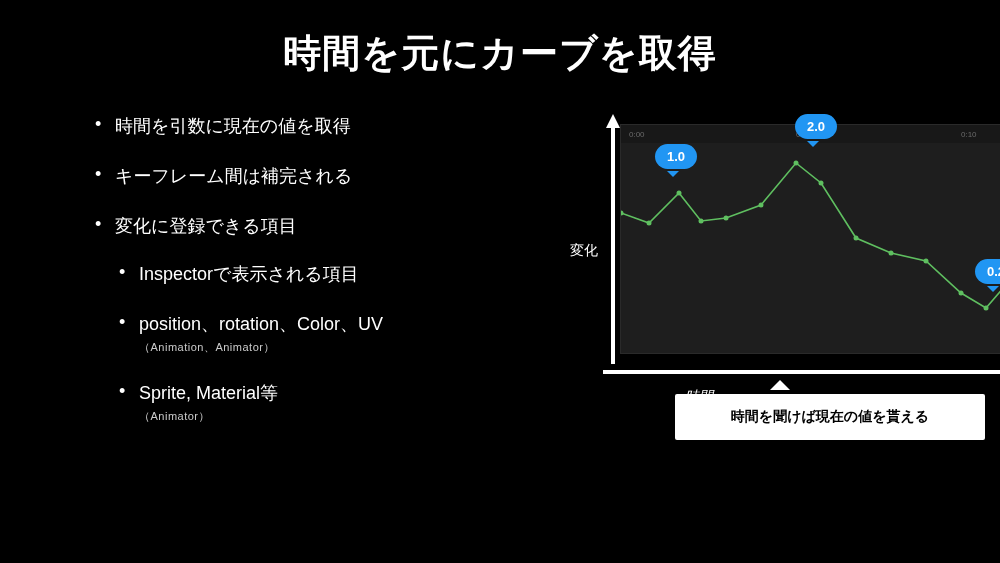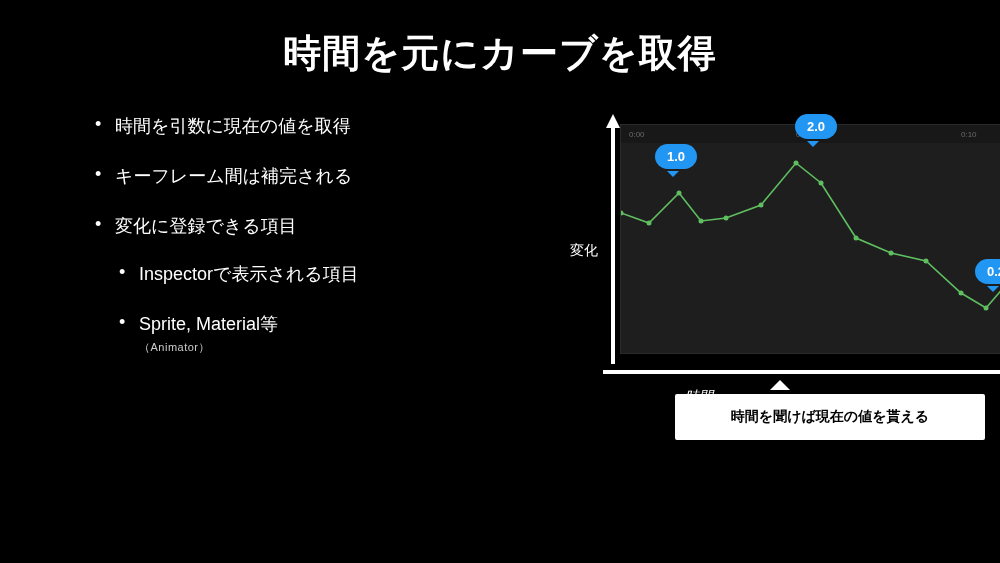--- a/index.html
+++ b/index.html
@@ -166,20 +166,24 @@
 <div class="content">
 
   <div class="left">
     <ul class="bullets">
       <li>時間を引数に現在の値を取得</li>
       <li>キーフレーム間は補完される</li>
       <li>
         <span>変化に登録できる項目</span>
         <ul class="sub">
           <li>Inspectorで表示される項目</li>
+          <li>
+            <span>position、rotation、Color、UV</span>
+            <span class="subnote">（Animation、Animator）</span>
+          </li>
           <li>
             <span>Sprite, Material等</span>
             <span class="subnote">（Animator）</span>
           </li>
         </ul>
       </li>
     </ul>
   </div>
 
   <div class="right">

